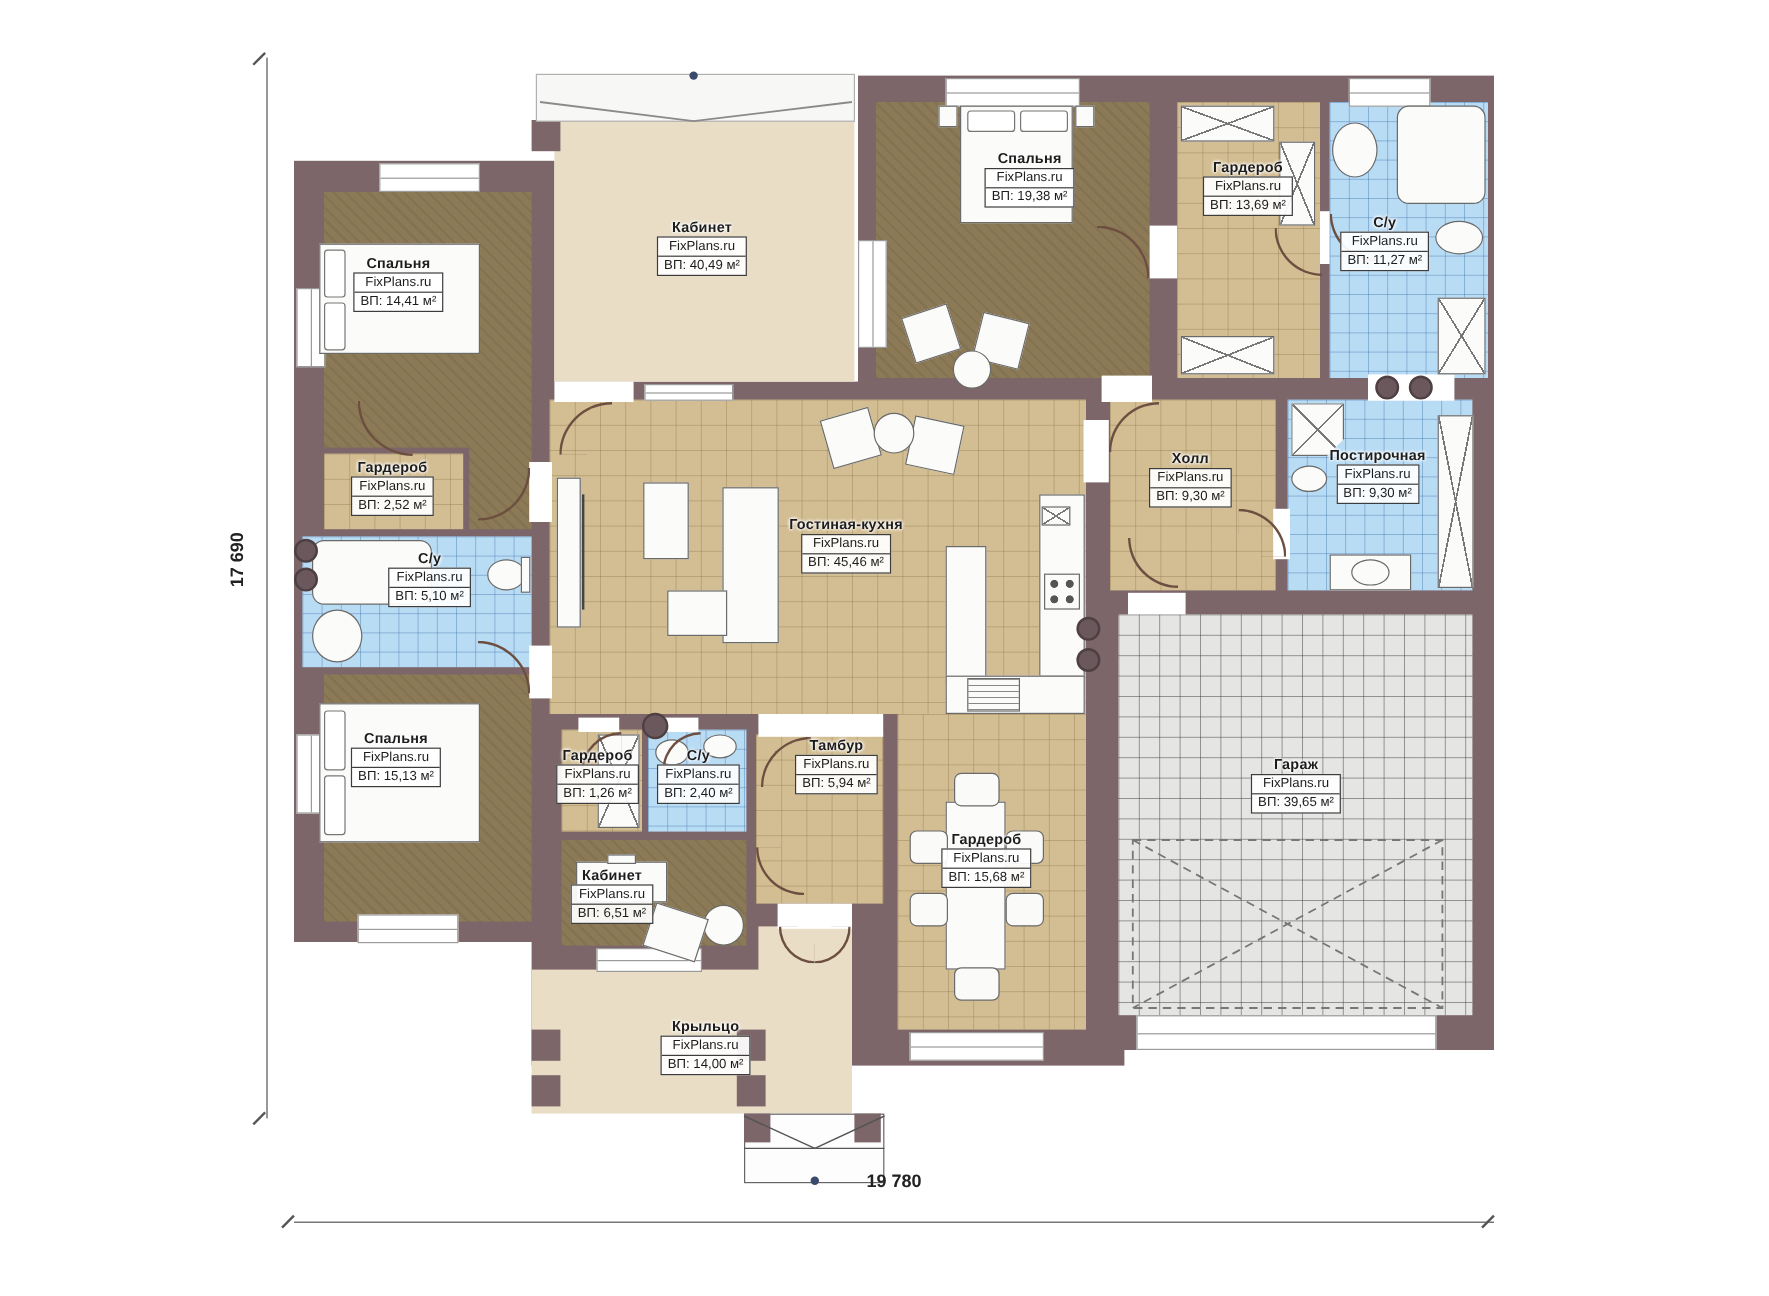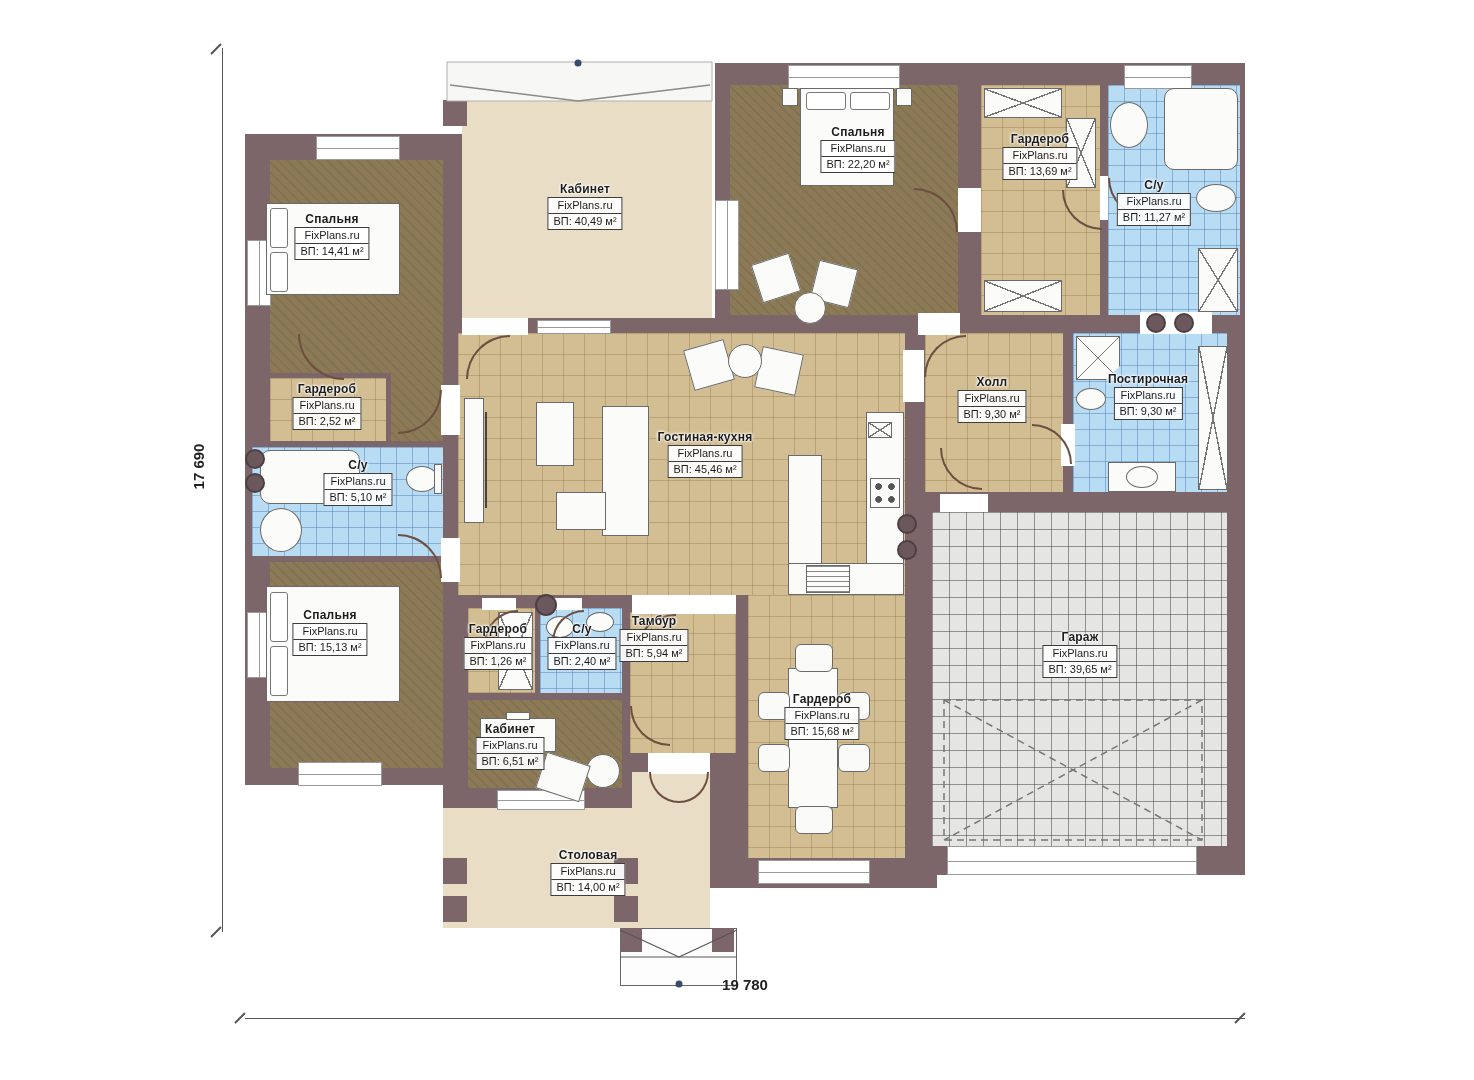--- a/index.html
+++ b/index.html
@@ -221,21 +221,21 @@
   <div class="lbl" style="left:332px;top:212px">
     <div class="nm">Спальня</div>
     <div class="bx"><div class="wm">FixPlans.ru</div><div class="ar">ВП: 14,41 м²</div></div>
   </div>
   <div class="lbl" style="left:585px;top:182px">
     <div class="nm">Кабинет</div>
     <div class="bx"><div class="wm">FixPlans.ru</div><div class="ar">ВП: 40,49 м²</div></div>
   </div>
   <div class="lbl" style="left:858px;top:125px">
     <div class="nm">Спальня</div>
-    <div class="bx"><div class="wm">FixPlans.ru</div><div class="ar">ВП: 22,20 м²</div></div>
+    <div class="bx"><div class="wm">FixPlans.ru</div><div class="ar">ВП: 19,38 м²</div></div>
   </div>
   <div class="lbl" style="left:1040px;top:132px">
     <div class="nm">Гардероб</div>
     <div class="bx"><div class="wm">FixPlans.ru</div><div class="ar">ВП: 13,69 м²</div></div>
   </div>
   <div class="lbl" style="left:1154px;top:178px">
     <div class="nm">С/у</div>
     <div class="bx"><div class="wm">FixPlans.ru</div><div class="ar">ВП: 11,27 м²</div></div>
   </div>
   <div class="lbl" style="left:327px;top:382px">
@@ -263,38 +263,38 @@
     <div class="bx"><div class="wm">FixPlans.ru</div><div class="ar">ВП: 15,13 м²</div></div>
   </div>
   <div class="lbl" style="left:498px;top:622px">
     <div class="nm">Гардероб</div>
     <div class="bx"><div class="wm">FixPlans.ru</div><div class="ar">ВП: 1,26 м²</div></div>
   </div>
   <div class="lbl" style="left:582px;top:622px">
     <div class="nm">С/у</div>
     <div class="bx"><div class="wm">FixPlans.ru</div><div class="ar">ВП: 2,40 м²</div></div>
   </div>
-  <div class="lbl" style="left:654px;top:614px">
+  <div class="lbl" style="left:697px;top:614px">
     <div class="nm">Тамбур</div>
     <div class="bx"><div class="wm">FixPlans.ru</div><div class="ar">ВП: 5,94 м²</div></div>
   </div>
   <div class="lbl" style="left:822px;top:692px">
     <div class="nm">Гардероб</div>
     <div class="bx"><div class="wm">FixPlans.ru</div><div class="ar">ВП: 15,68 м²</div></div>
   </div>
   <div class="lbl" style="left:1080px;top:630px">
     <div class="nm">Гараж</div>
     <div class="bx"><div class="wm">FixPlans.ru</div><div class="ar">ВП: 39,65 м²</div></div>
   </div>
   <div class="lbl" style="left:510px;top:722px">
     <div class="nm">Кабинет</div>
     <div class="bx"><div class="wm">FixPlans.ru</div><div class="ar">ВП: 6,51 м²</div></div>
   </div>
   <div class="lbl" style="left:588px;top:848px">
-    <div class="nm">Столовая</div>
+    <div class="nm">Крыльцо</div>
     <div class="bx"><div class="wm">FixPlans.ru</div><div class="ar">ВП: 14,00 м²</div></div>
   </div>
 
   <div class="dim" style="left:222px;top:48px;width:1px;height:884px"></div>
   <div class="tick" style="left:215px;top:42px;transform:rotate(45deg)"></div>
   <div class="tick" style="left:215px;top:925px;transform:rotate(45deg)"></div>
   <div class="dimlab" style="left:158px;top:458px;width:80px;text-align:center;transform:rotate(-90deg)">17 690</div>
   <div class="dim" style="left:245px;top:1018px;width:1000px;height:1px"></div>
   <div class="tick" style="left:239px;top:1011px;transform:rotate(45deg)"></div>
   <div class="tick" style="left:1239px;top:1011px;transform:rotate(45deg)"></div>

